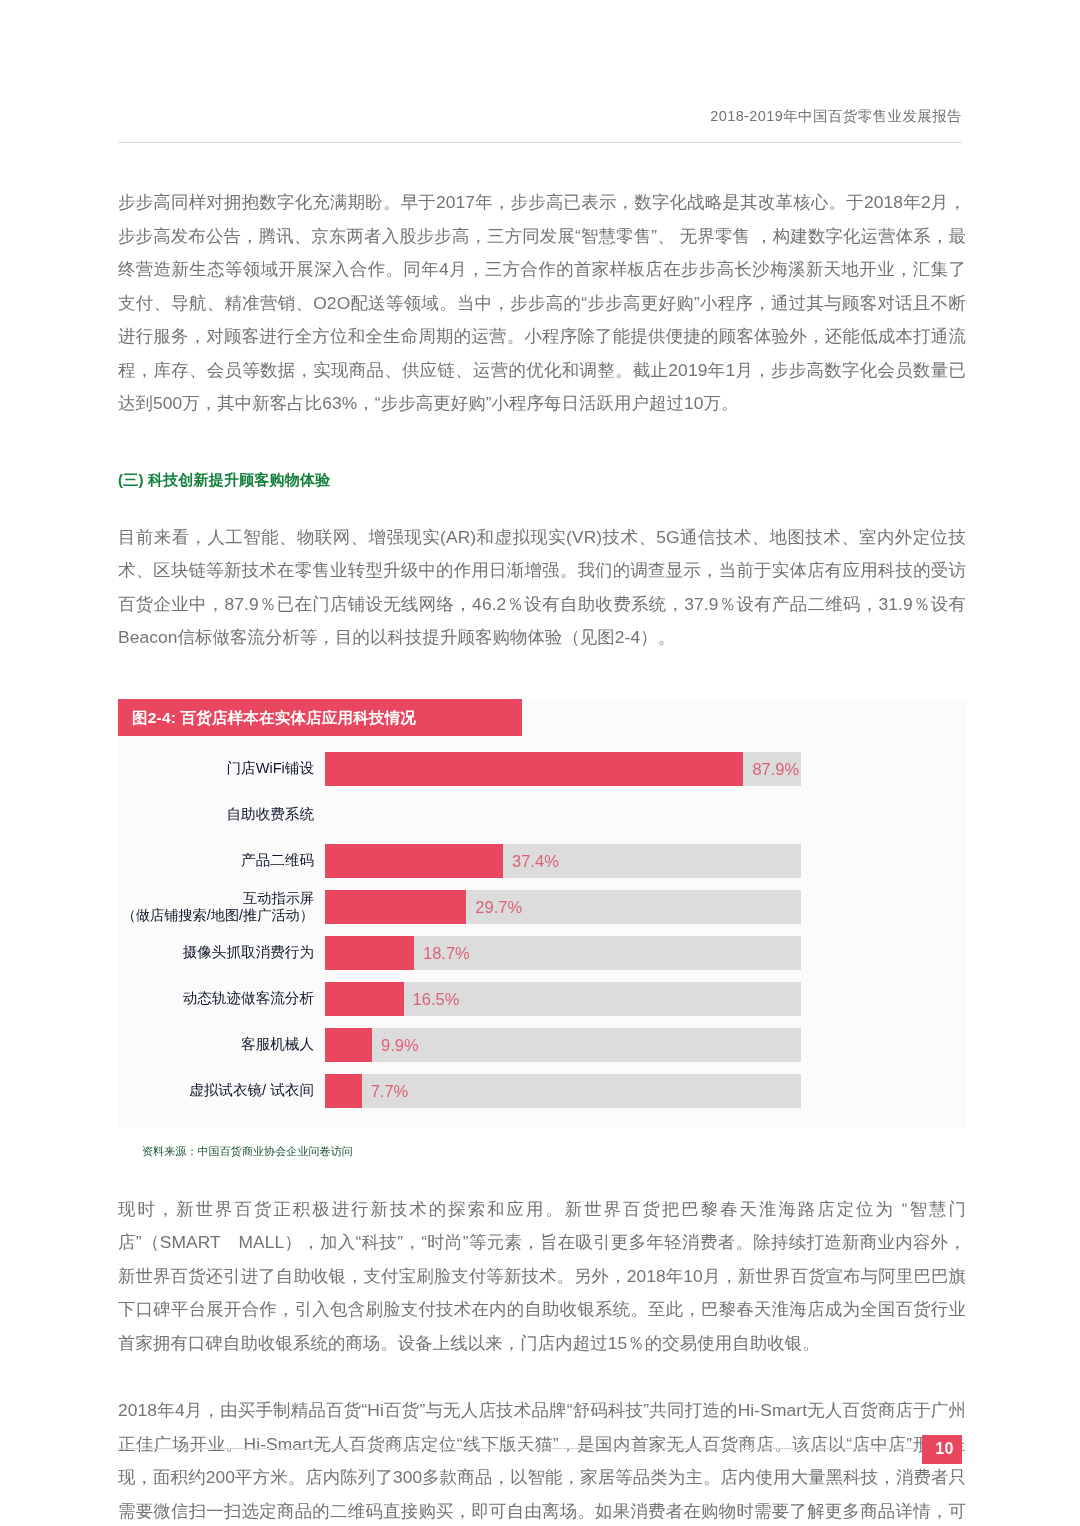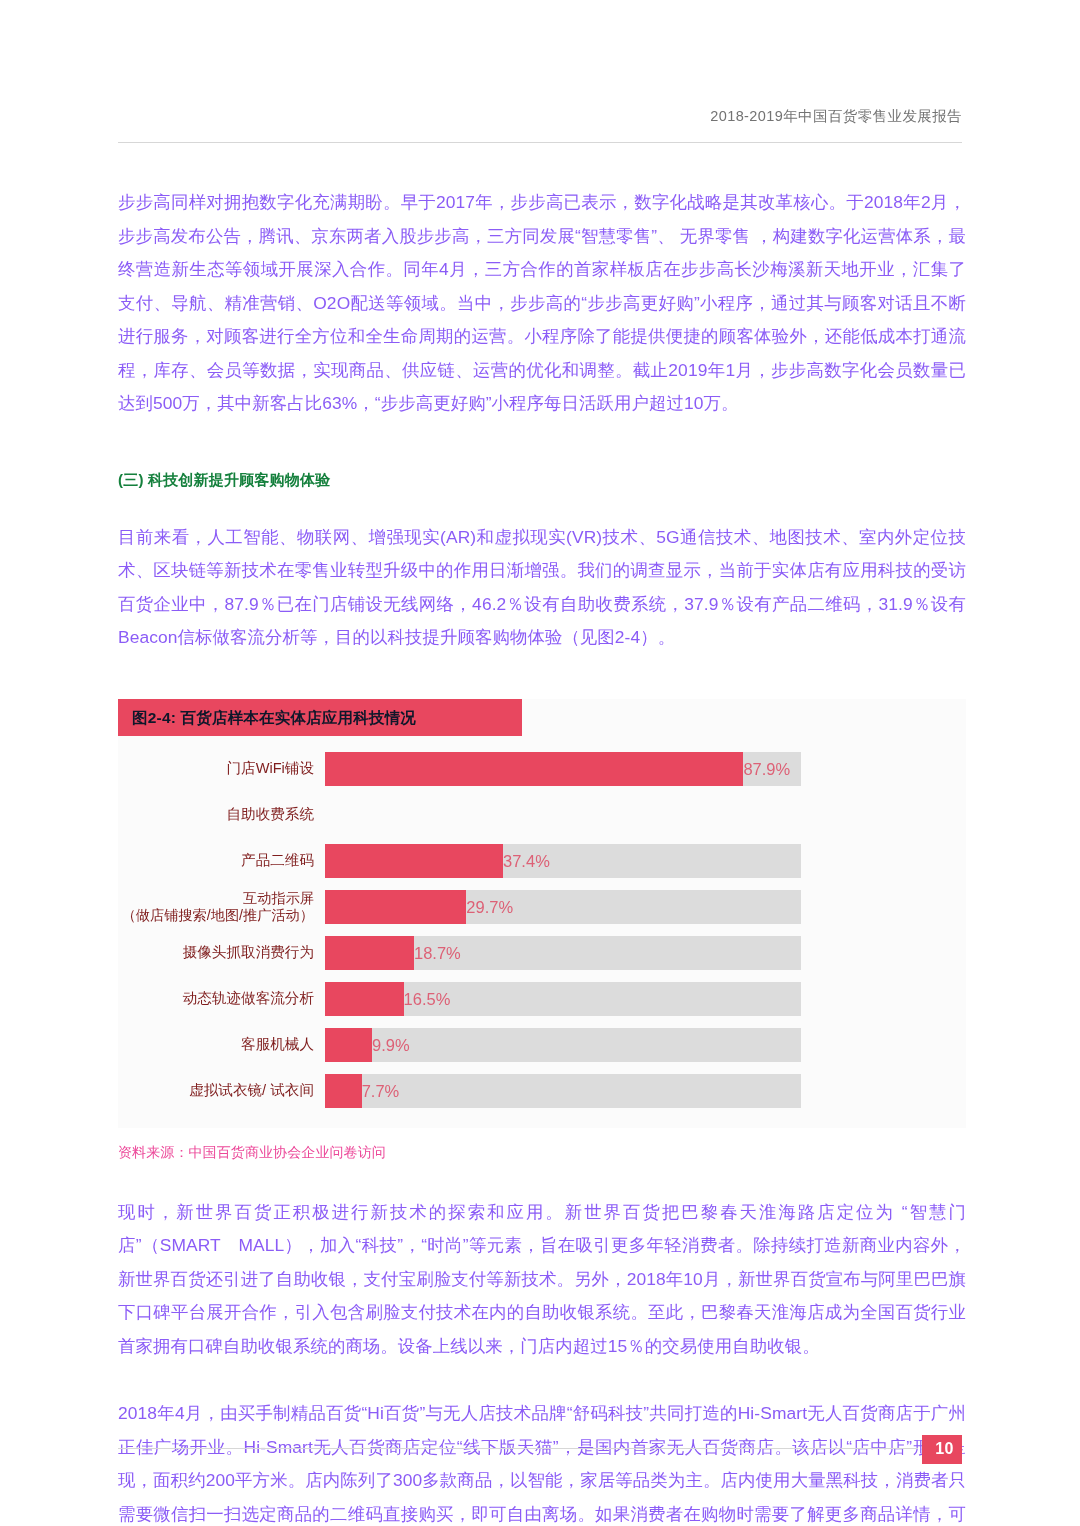--- a/index.html
+++ b/index.html
@@ -51,21 +51,21 @@
   .content {
     position: absolute;
     top: 186px;
     left: 118px;
     width: 848px;
   }
   p.para {
     margin: 0 0 0 0;
     font-size: 17.4px;
     line-height: 33.5px;
-    color: #8b5cf6;
+    color: #737373;
     text-align: justify;
     text-justify: inter-character;
     letter-spacing: 0.1px;
   }
   .spacer-34 { height: 34px; }
   .spacer-26 { height: 26px; }
   .spacer-44 { height: 44px; }
 
   h2.section-heading {
     margin: 0;
@@ -79,21 +79,21 @@
   
   .figure {
     position: relative;
     width: 848px;
     background: #fbfbfb;
     padding-bottom: 8px;
   }
   .figure-title-bar {
     display: inline-block;
     background: #e8475f;
-    color: #0f172a;
+    color: #ffffff;
     font-size: 15.5px;
     font-weight: bold;
     padding: 10px 22px 10px 14px;
     letter-spacing: 0.2px;
     line-height: 1.1;
     min-width: 404px;
     box-sizing: border-box;
   }
 
   .chart {
@@ -105,21 +105,21 @@
     align-items: center;
     height: 34px;
     margin-bottom: 12px;
   }
   .bar-label {
     width: 207px;
     flex: 0 0 207px;
     text-align: right;
     padding-right: 11px;
     font-size: 14.6px;
-    color: #7f1d1d;
+    color: #0f172a;
     line-height: 17px;
     box-sizing: border-box;
     white-space: pre-line;
   }
   .bar-label.two-line {
     line-height: 16.5px;
     font-size: 14.2px;
   }
   .bar-track {
     position: relative;
@@ -136,27 +136,29 @@
     background: #e8475f;
   }
   .bar-value {
     position: absolute;
     top: 50%;
     transform: translateY(-50%);
     font-size: 16.5px;
     color: #dd6176;
     font-weight: 500;
     white-space: nowrap;
+    padding-left: 9px;
   }
 
   .source {
     margin-top: 16px;
-    font-size: 14px;
-    color: #ec4899;
+    font-size: 11px;
+    color: #14532d;
     letter-spacing: 0.1px;
+    margin-left: 24px;
   }
 
   
   .footer-rule {
     position: absolute;
     bottom: 77px;
     left: 118px;
     width: 800px;
     height: 1px;
     background: #d7d7d7;

